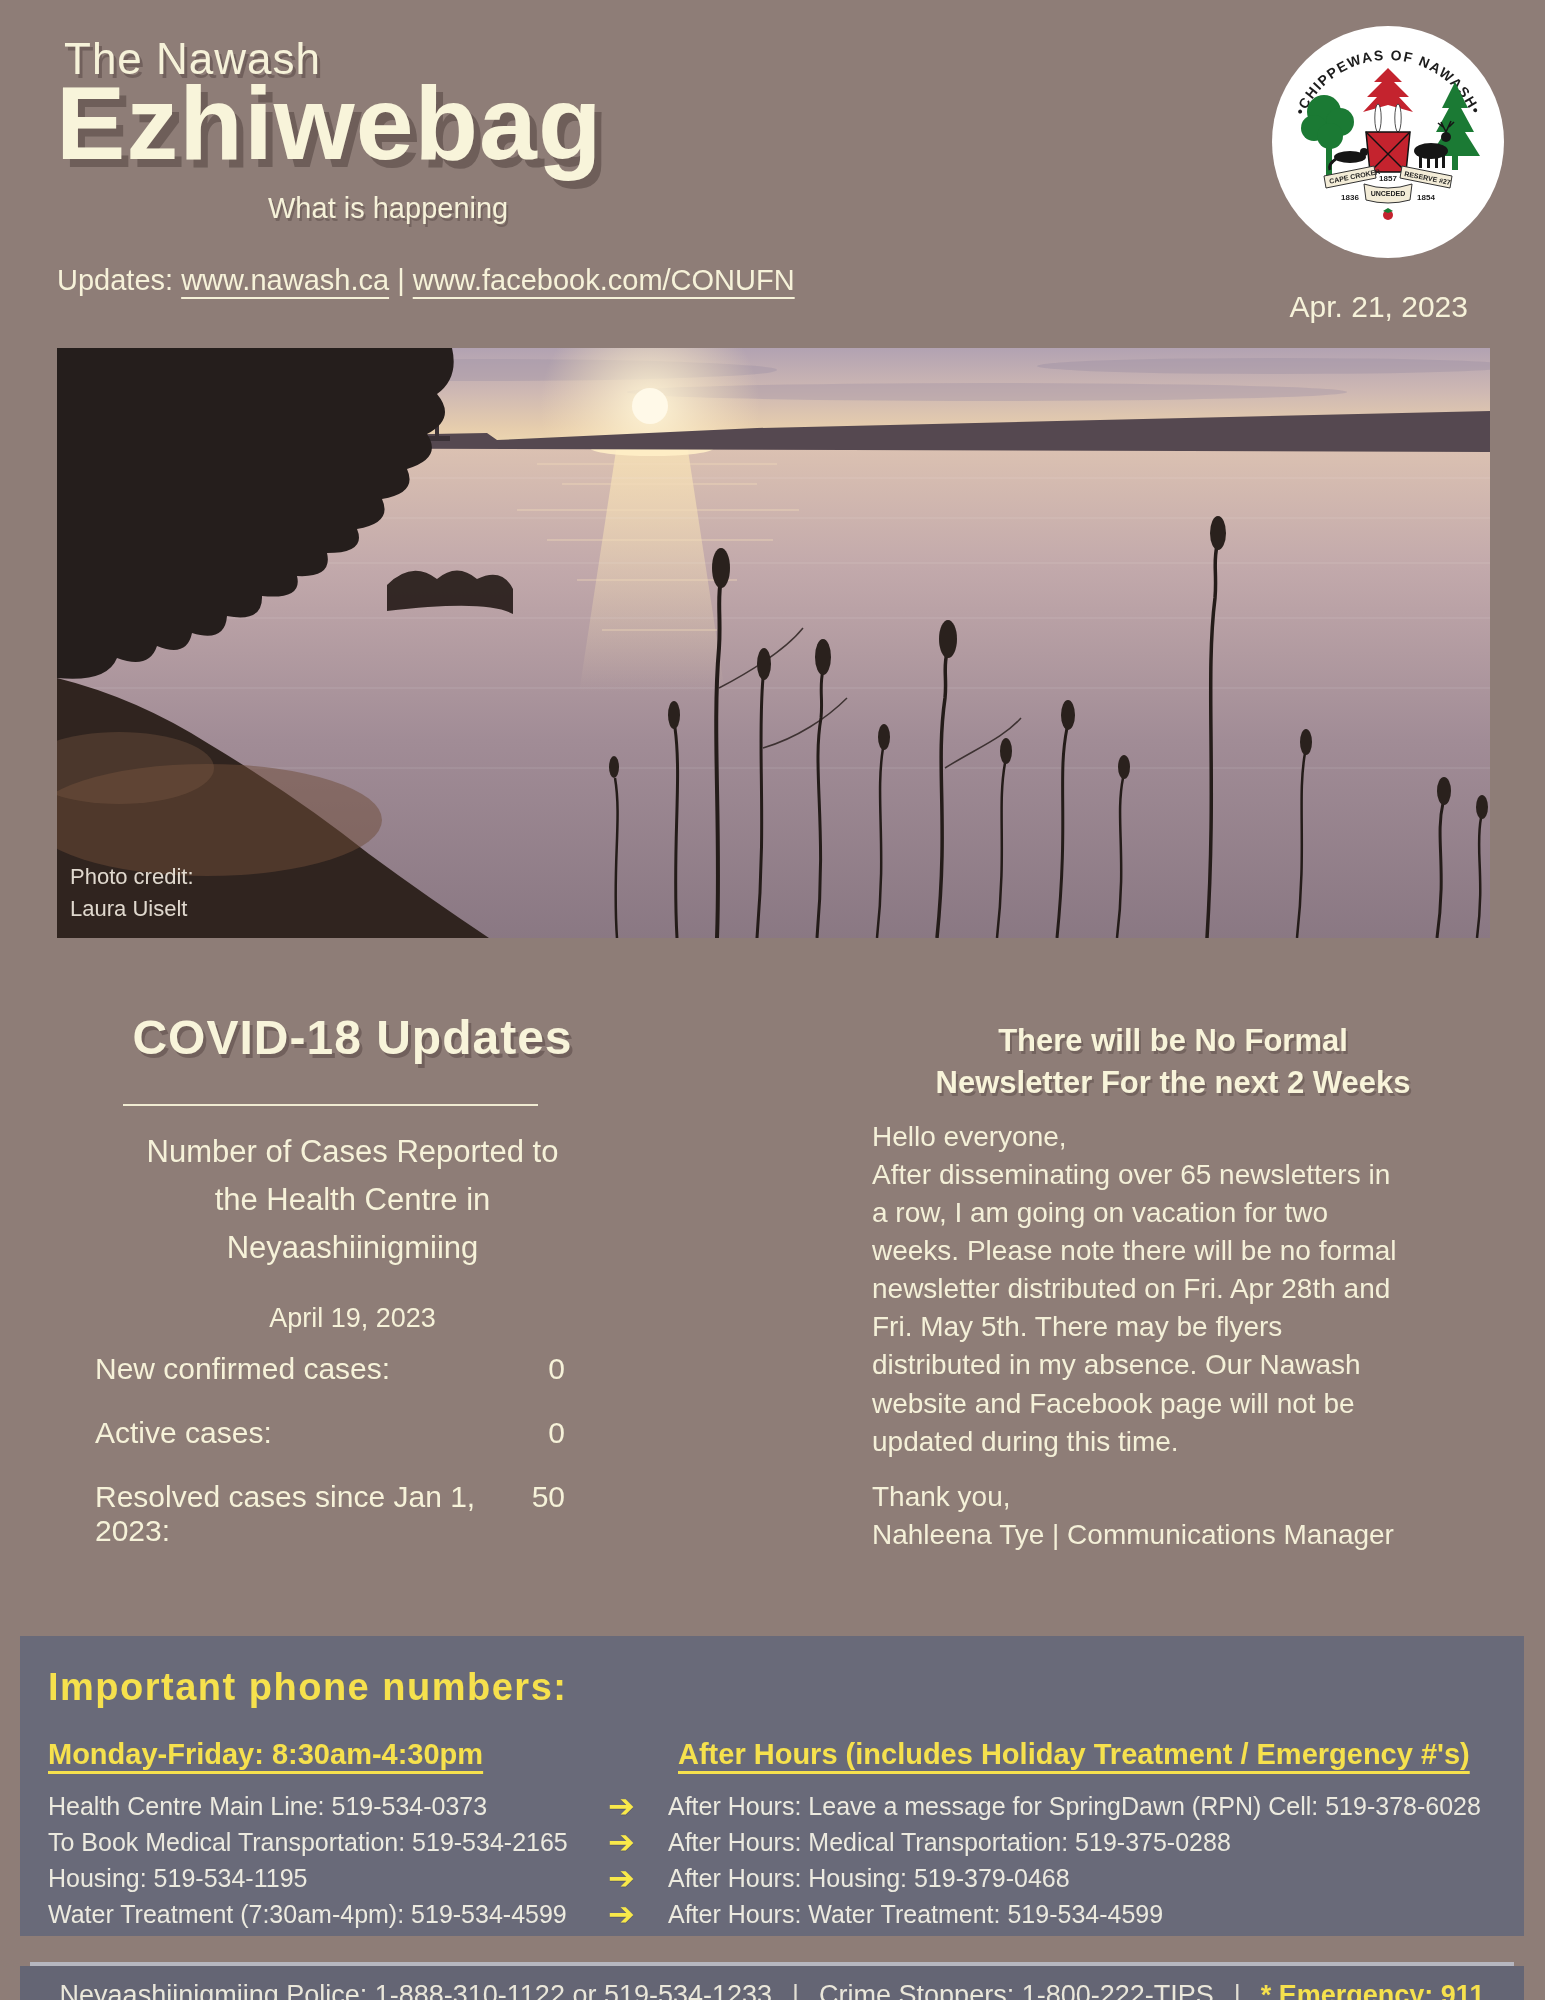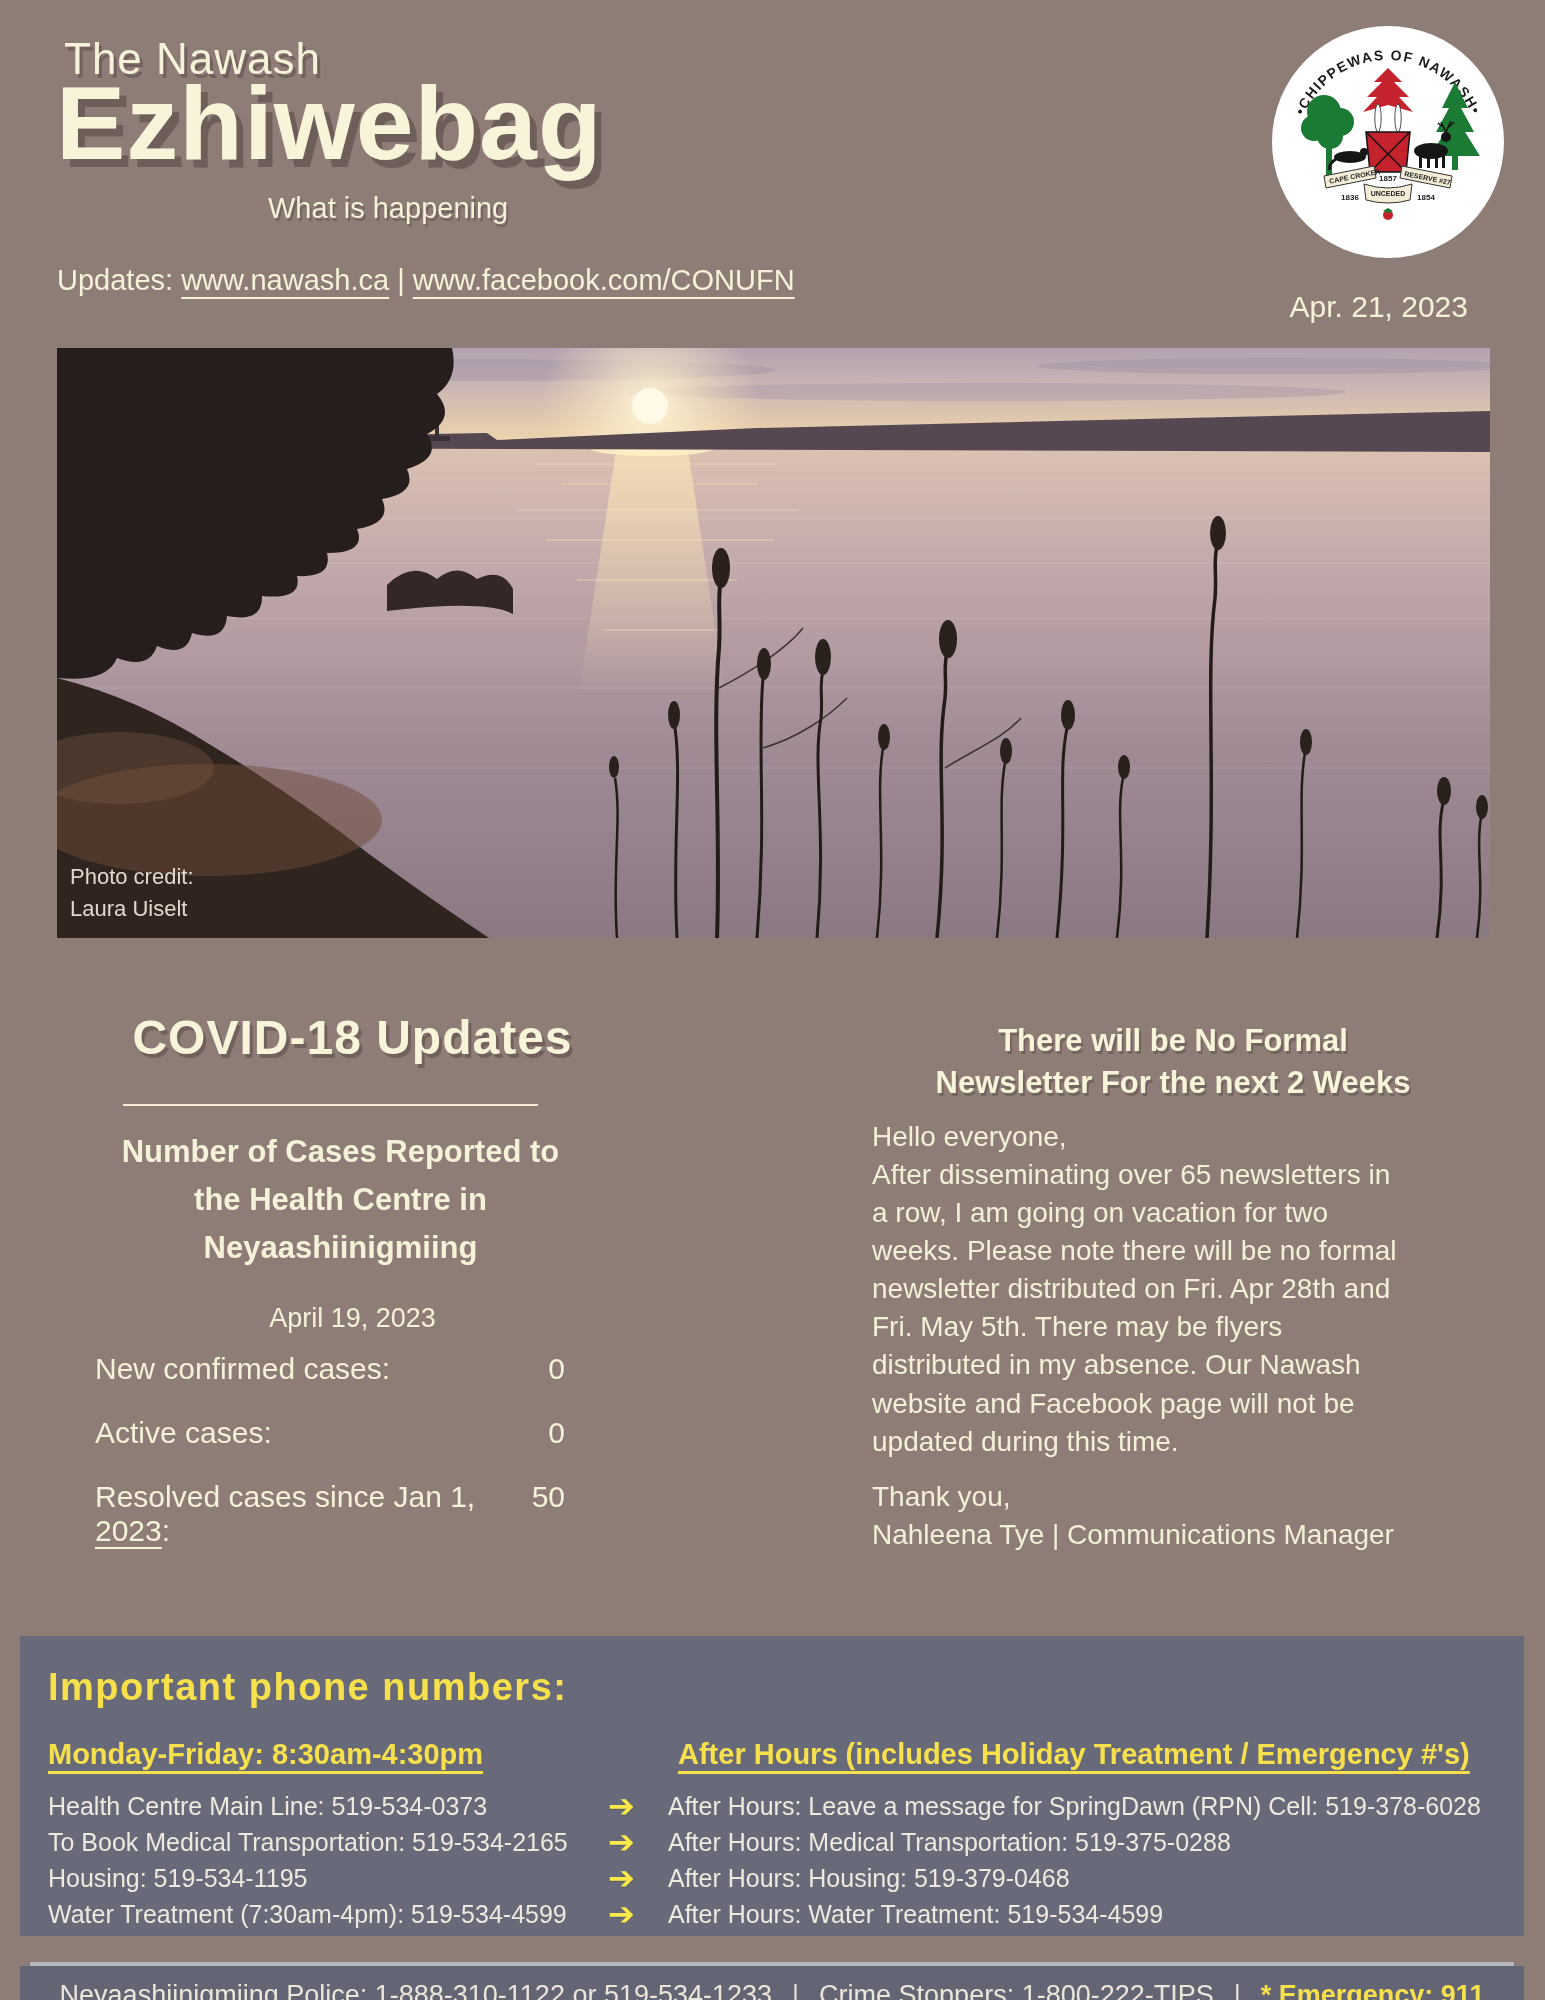--- a/index.html
+++ b/index.html
@@ -53,33 +53,33 @@
   .covid-col { position:absolute; left:70px; top:1010px; width:565px; text-align:center; }
   .covid-title {
     font-size:48px; font-weight:600; letter-spacing:1px; color:#f8f4da;
     text-shadow:3px 4px 0 rgba(77,63,60,.45);
   }
   .covid-divider {
     position:absolute; left:123px; top:1104px; width:415px; height:0;
     border-top:2px solid #f1ecd3;
   }
   .covid-sub {
-    position:absolute; left:58px; top:1128px; width:565px;
-    text-align:center; font-size:31px; line-height:1.55; color:#f6f2d9;font-weight:bold;
+    position:absolute; left:70px; top:1128px; width:565px;
+    text-align:center; font-size:31px; line-height:1.55; color:#f6f2d9;
   }
   .covid-date {
     position:absolute; left:70px; top:1303px; width:565px;
     text-align:center; font-size:27px; color:#f6f2d9;
   }
   .covid-rows { position:absolute; left:95px; top:1352px; width:470px; }
   .covid-row {
     display:flex; justify-content:space-between; align-items:baseline;
     font-size:30px; color:#f6f2d9; margin-bottom:30px;
   }
-  .covid-row .u { text-decoration:underline; text-underline-offset:6px; text-decoration-thickness:2px; }
+  .covid-row .u { text-underline-offset:6px; text-decoration-thickness:2px; }
   
   .notice-col { position:absolute; left:868px; top:1000px; width:610px; }
   .notice-title {
     text-align:center; font-size:31px; font-weight:700; line-height:1.35;
     color:#f8f4da; text-shadow:2px 3px 0 rgba(77,63,60,.4);margin-top:20px;
   }
   .notice-body {
     position:absolute; left:872px; top:1118px; width:600px;
     font-size:28px; line-height:1.36; color:#f4f0d8;
   }

